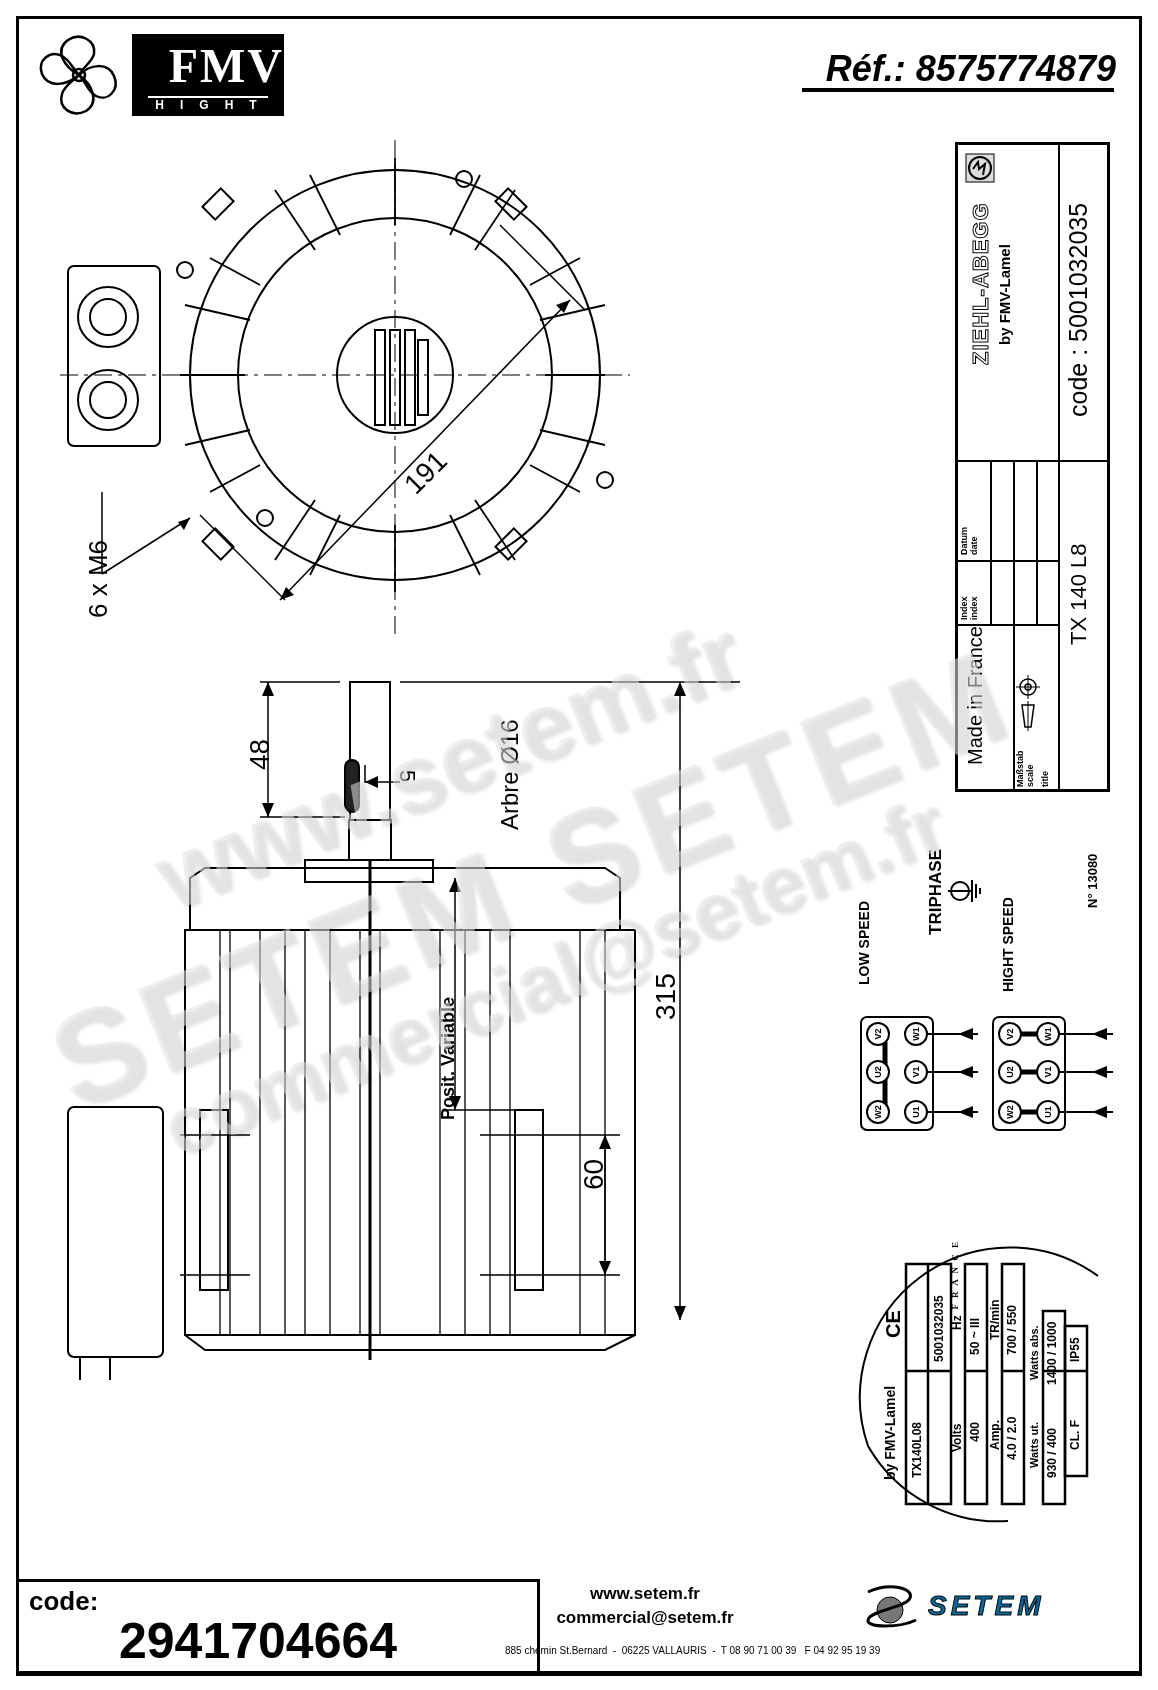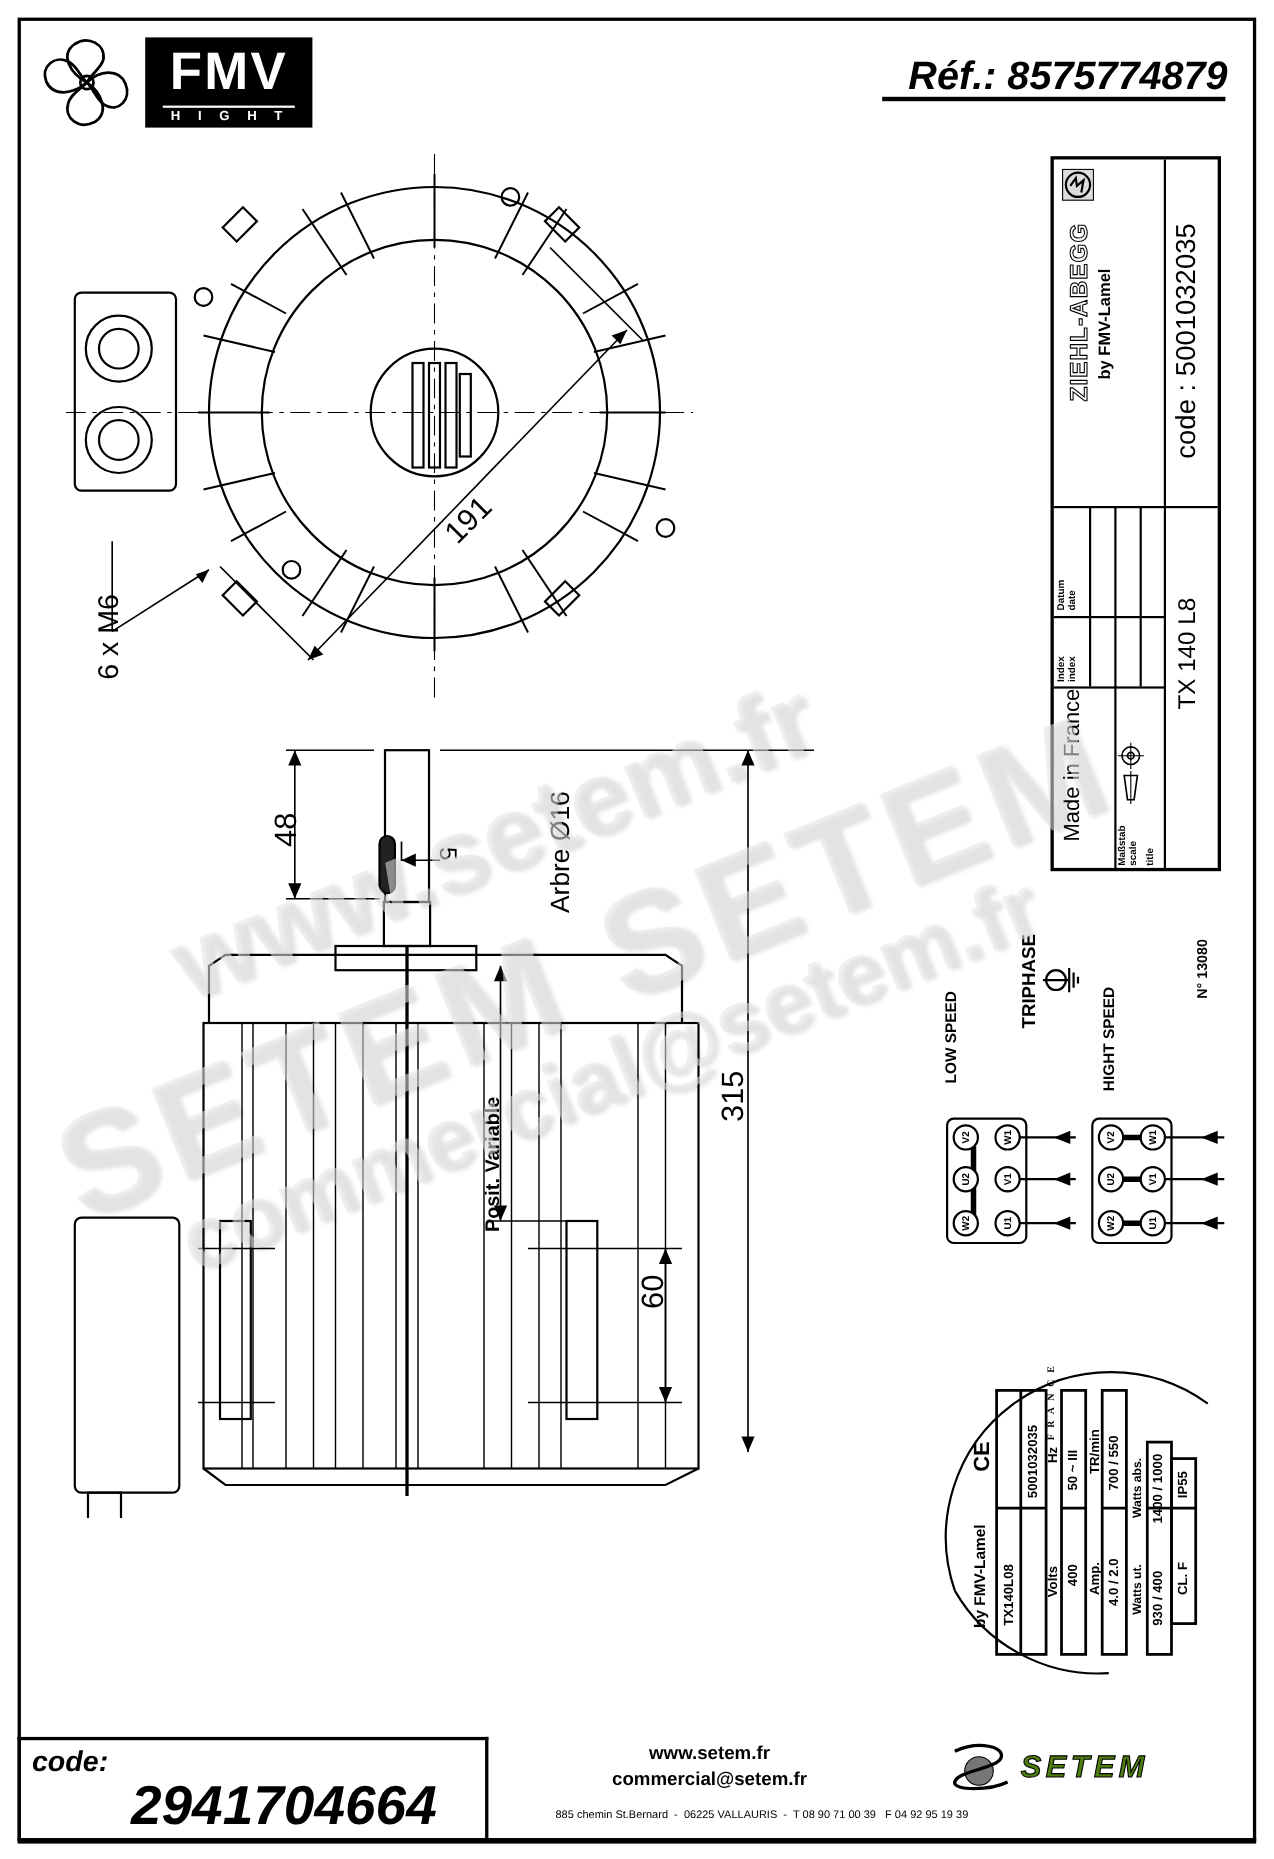--- a/index.html
+++ b/index.html
@@ -1,32 +1,32 @@
 <!DOCTYPE html>
 <html><head>
 <meta charset="utf-8">
 <style>
   html, body { margin: 0; padding: 0; background: #ffffff; }
   body { width: 1158px; height: 1690px; position: relative; overflow: hidden; font-family: "Liberation Sans", sans-serif; color: #000; }
   .frame { position: absolute; left: 16px; top: 16px; width: 1126px; height: 1658px; border: 3px solid #000; box-sizing: border-box; }
   .abs { position: absolute; }
   .logo-box { position: absolute; left: 132px; top: 34px; width: 152px; height: 82px; background: #000; color: #fff; }
-  .logo-fmv { position: absolute; left: 0; top: 4px; width: 100%; text-align: center; font-weight: bold; font-size: 48px; letter-spacing: 2px; font-family: Liberation Sans, sans-serif; }
+  .logo-fmv { position: absolute; left: 0; top: 4px; width: 100%; text-align: right; font-weight: bold; font-size: 48px; letter-spacing: 2px; font-family: Liberation Serif, serif; }
   .logo-rule { position: absolute; left: 16px; right: 16px; top: 62px; height: 2px; background: #fff; }
   .logo-lamel { position: absolute; left: 0; top: 64px; width: 100%; text-align: center; font-weight: bold; font-size: 12px; letter-spacing: 16px; padding-left: 12px; box-sizing: border-box; }
   .ref { position: absolute; right: 42px; top: 48px; font-size: 36px; font-weight: bold; font-style: italic; }
   .ref-rule { position: absolute; left: 802px; top: 88px; width: 312px; height: 4px; background: #000; }
   .rot { position: absolute; transform-origin: 0 0; transform: rotate(-90deg); white-space: nowrap; }
   .titleblock { position: absolute; left: 955px; top: 142px; width: 155px; height: 650px; border: 3px solid #000; box-sizing: border-box; }
   .tb-line { position: absolute; background: #000; }
   .dim { font-size: 28px; }
   .label-sm { font-size: 14px; font-weight: bold; }
   .wm { position: absolute; color: rgba(0,0,0,0); -webkit-text-stroke: 0; font-weight: bold; font-family: "Liberation Sans", sans-serif; white-space: nowrap; transform-origin: 0 0; text-shadow: 3px 3px 4px rgba(0,0,0,0.12); }
   .wm-inner { color: rgba(230,230,230,0.55); }
-  .codebox { position: absolute; left: 16px; top: 1579px; width: 428px; height: 95px; border: 3px solid #000; box-sizing: border-box; border-bottom: none; font-style: italic; }
+  .codebox { position: absolute; left: 16px; top: 1579px; width: 524px; height: 95px; border: 3px solid #000; box-sizing: border-box; border-bottom: none; }
   .footer-rule { position: absolute; left: 16px; top: 1671px; width: 1126px; height: 5px; background: #000; }
   .center { text-align: center; }
 </style>
 </head>
 <body>
 
 <div class="frame"></div>
 
 <svg class="abs" style="left:34px;top:32px" width="90" height="86" viewBox="0 0 90 86">
   <g fill="none" stroke="#000" stroke-width="2.5">
@@ -310,15 +310,15 @@
 <div class="codebox">
   <div class="abs" style="left:10px;top:4px;font-size:26px;font-weight:bold">code:</div>
   <div class="abs" style="left:100px;top:30px;font-size:50px;font-weight:bold">2941704664</div>
 </div>
 <div class="abs center" style="left:520px;top:1584px;width:250px;font-size:17px;font-weight:bold">www.setem.fr</div>
 <div class="abs center" style="left:520px;top:1608px;width:250px;font-size:17px;font-weight:bold">commercial@setem.fr</div>
 <svg class="abs" style="left:860px;top:1584px" width="60" height="44" viewBox="0 0 60 44">
   <circle cx="30" cy="26" r="13" fill="#777" stroke="#000"></circle>
   <path d="M8 8 C30 -2 54 4 50 14 C46 24 10 26 8 36 C6 44 40 44 56 36" fill="none" stroke="#000" stroke-width="3"></path>
 </svg>
-<div class="abs" style="left:928px;top:1590px;font-size:28px;font-weight:bold;font-style:italic;color:#4d7c0f;-webkit-text-stroke:1px #000;letter-spacing:4px">SETEM</div>
+<div class="abs" style="left:928px;top:1590px;font-size:28px;font-weight:bold;font-style:italic;color:#0369a1;-webkit-text-stroke:1px #000;letter-spacing:4px">SETEM</div>
 <div class="abs" style="left:505px;top:1645px;font-size:10px;white-space:pre">885 chemin St.Bernard  -  06225 VALLAURIS  -  T 08 90 71 00 39   F 04 92 95 19 39</div>
 <div class="footer-rule"></div>
 
 </body></html>

